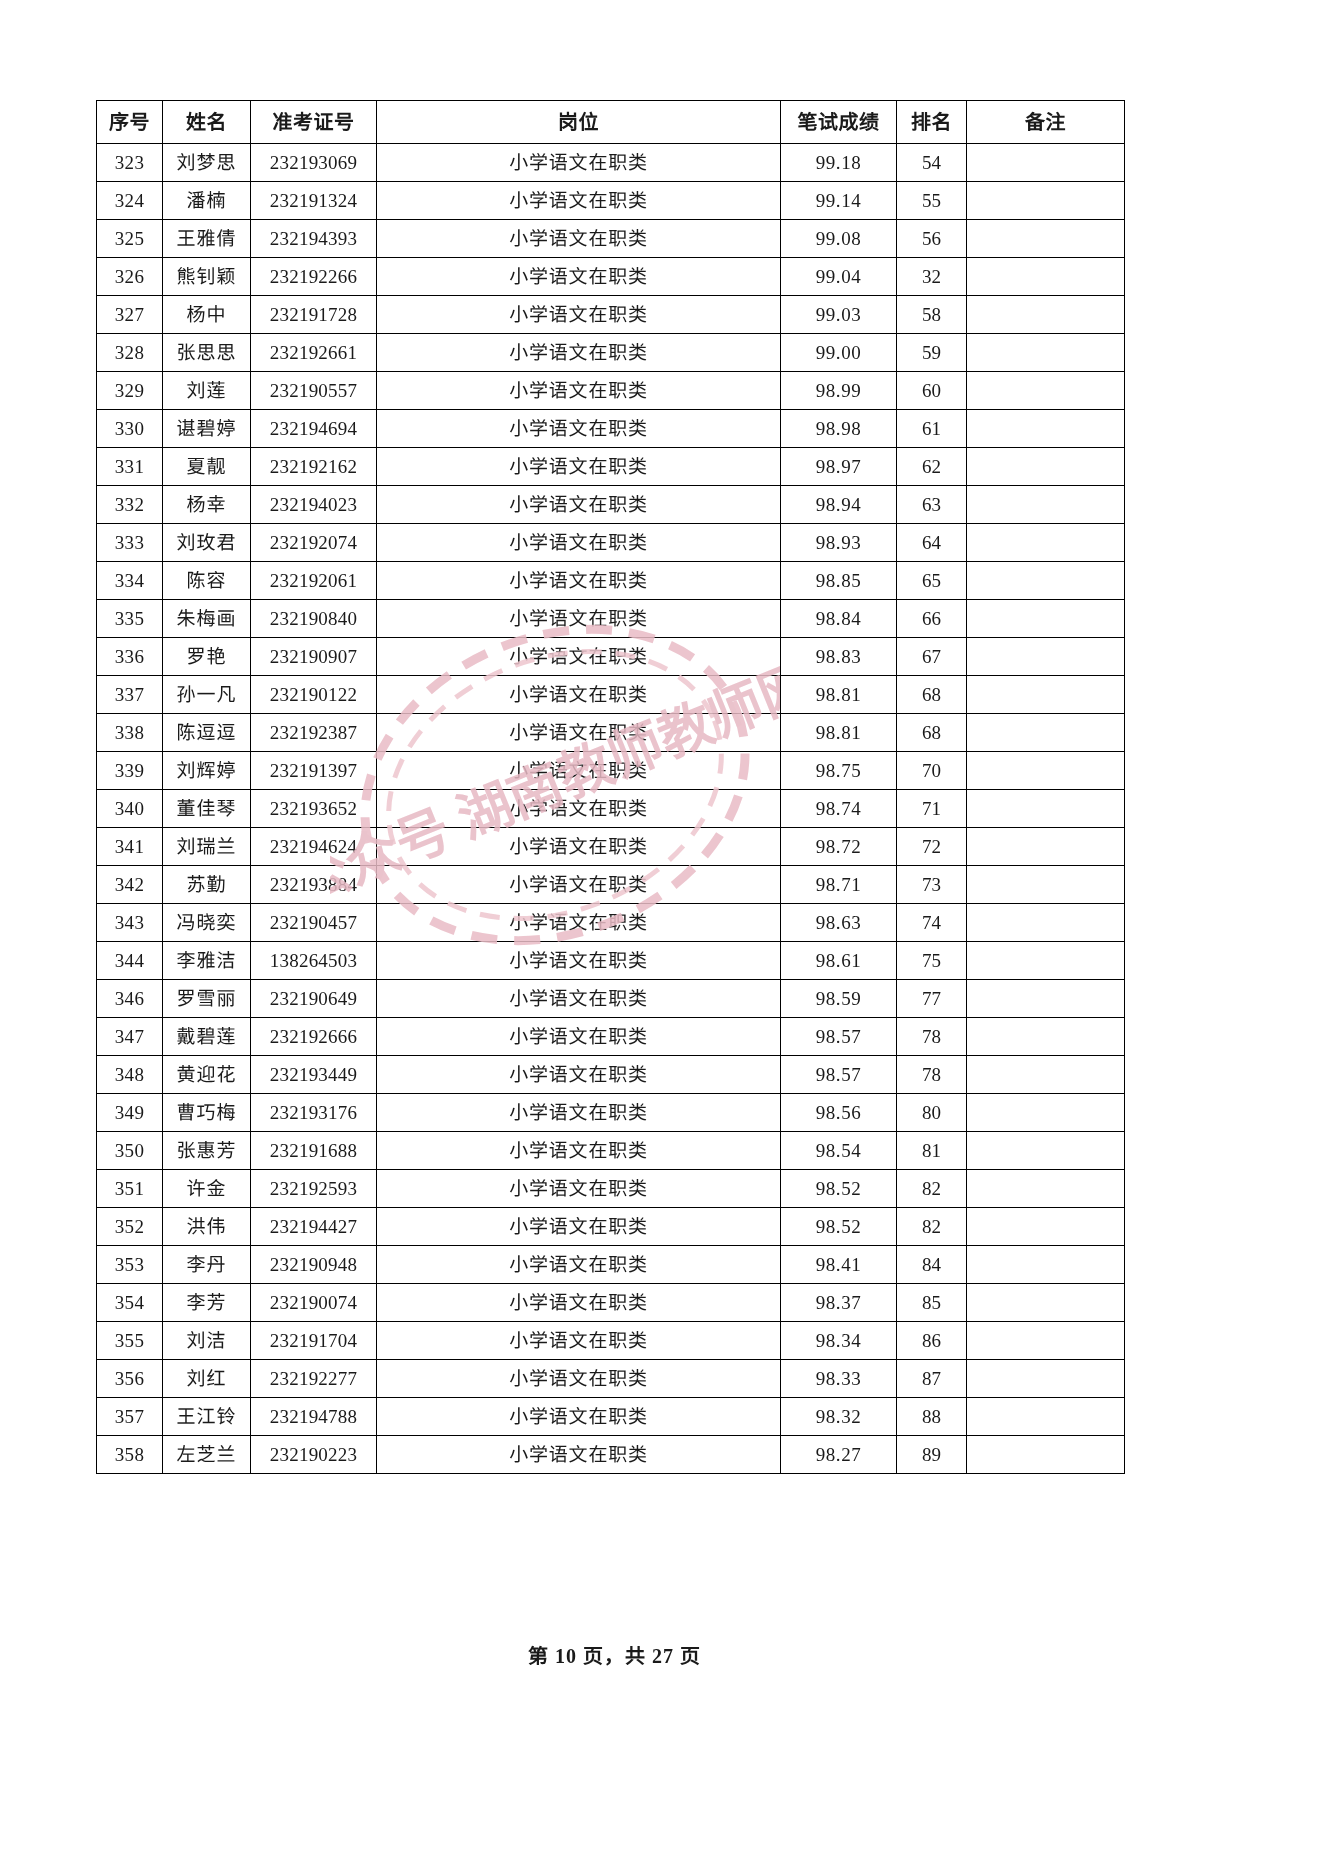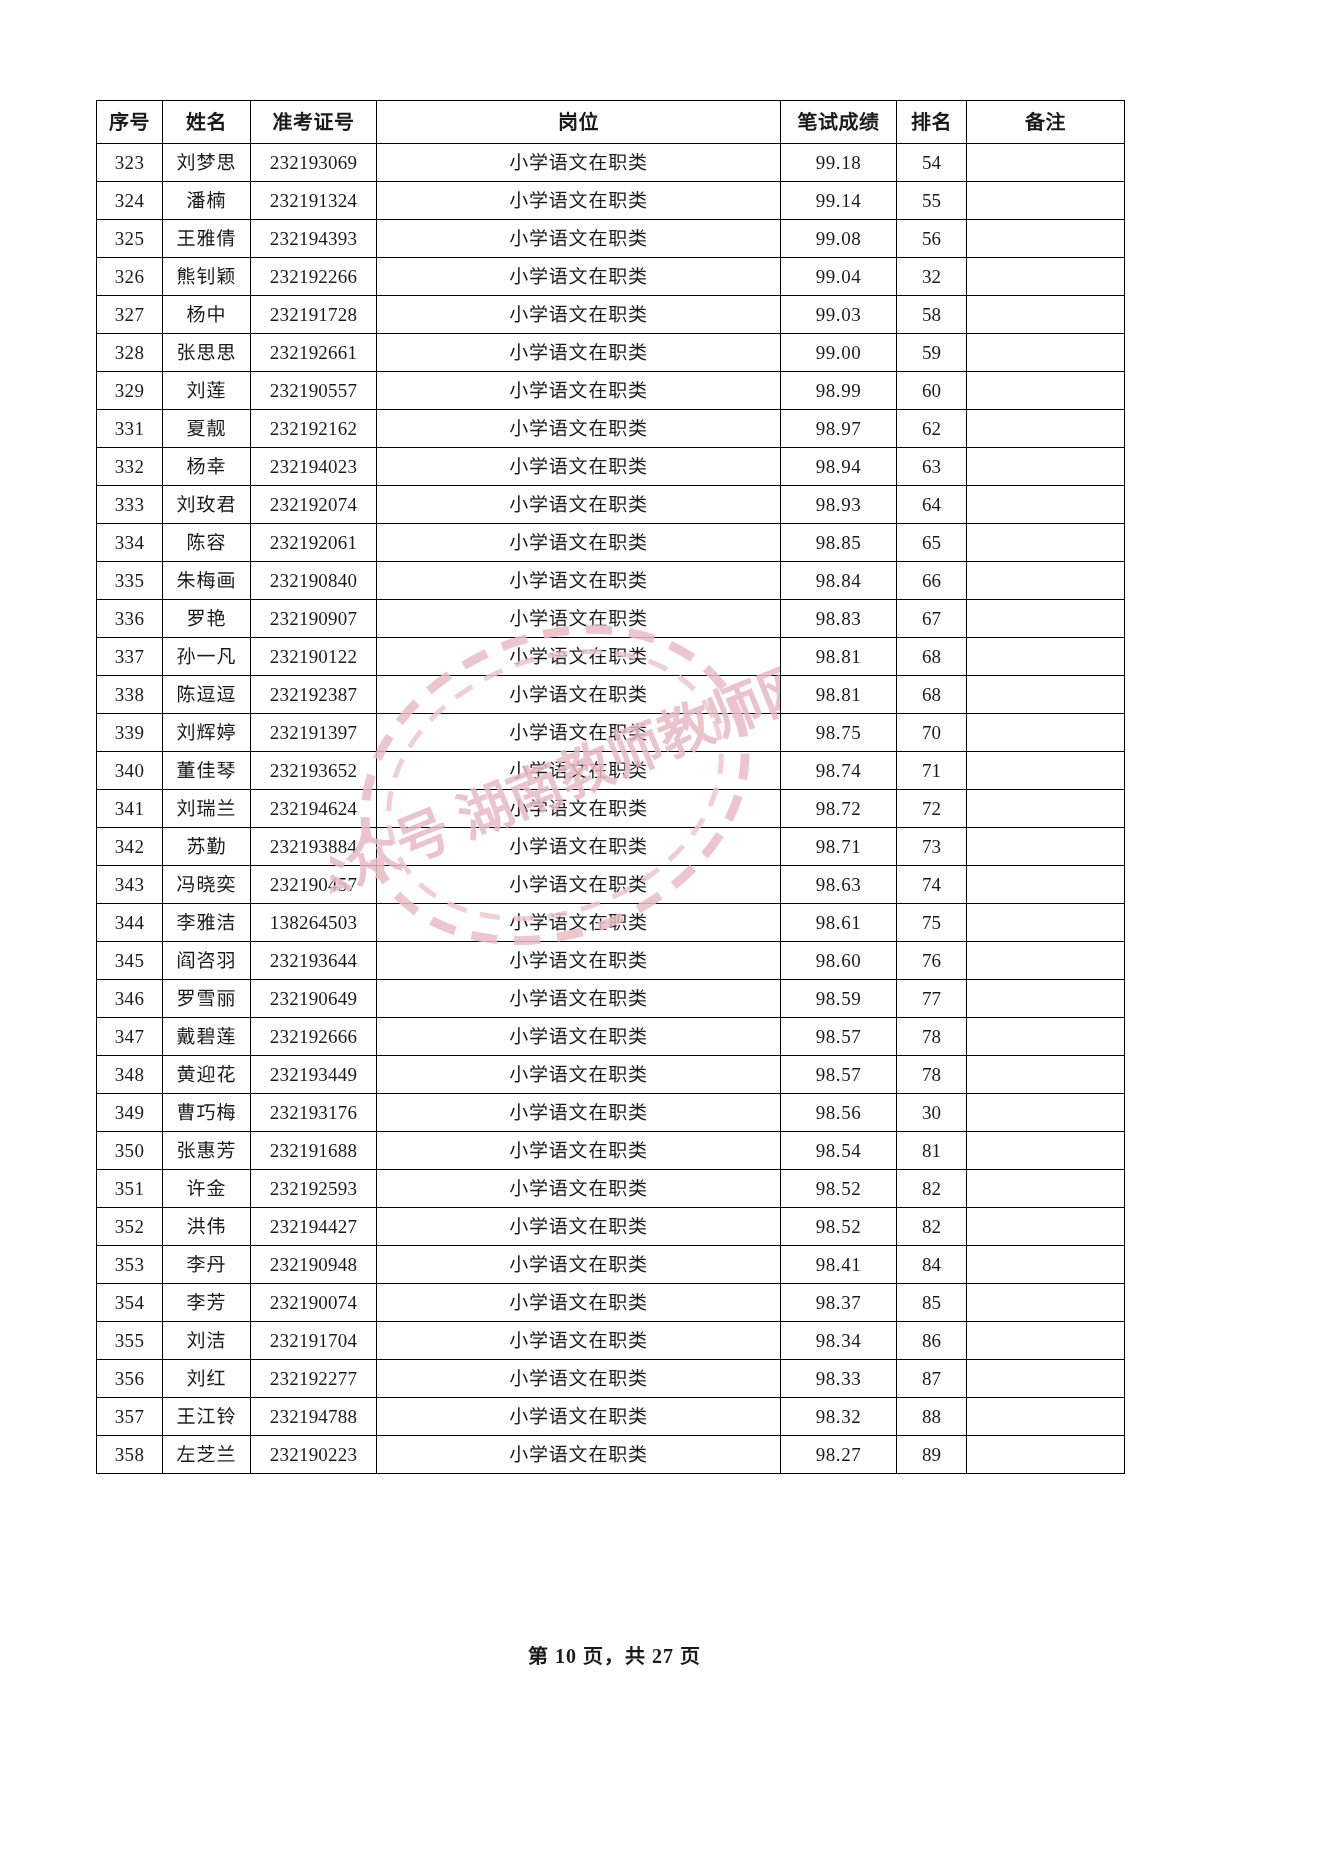--- a/index.html
+++ b/index.html
@@ -206,20 +206,29 @@
           <tr>
             <td class="cell-seq">329</td>
             <td class="cell-name">刘莲</td>
             <td class="cell-id">232190557</td>
             <td class="cell-post">小学语文在职类</td>
             <td class="cell-score">98.99</td>
             <td class="cell-rank">60</td>
             <td class="cell-remark"></td>
           </tr>
           <tr>
+            <td class="cell-seq">330</td>
+            <td class="cell-name">谌碧婷</td>
+            <td class="cell-id">232194694</td>
+            <td class="cell-post">小学语文在职类</td>
+            <td class="cell-score">98.98</td>
+            <td class="cell-rank">61</td>
+            <td class="cell-remark"></td>
+          </tr>
+          <tr>
             <td class="cell-seq">331</td>
             <td class="cell-name">夏靓</td>
             <td class="cell-id">232192162</td>
             <td class="cell-post">小学语文在职类</td>
             <td class="cell-score">98.97</td>
             <td class="cell-rank">62</td>
             <td class="cell-remark"></td>
           </tr>
           <tr>
             <td class="cell-seq">332</td>
@@ -332,29 +341,20 @@
           <tr>
             <td class="cell-seq">344</td>
             <td class="cell-name">李雅洁</td>
             <td class="cell-id">138264503</td>
             <td class="cell-post">小学语文在职类</td>
             <td class="cell-score">98.61</td>
             <td class="cell-rank">75</td>
             <td class="cell-remark"></td>
           </tr>
           <tr>
-            <td class="cell-seq">345</td>
-            <td class="cell-name">阎咨羽</td>
-            <td class="cell-id">232193644</td>
-            <td class="cell-post">小学语文在职类</td>
-            <td class="cell-score">98.60</td>
-            <td class="cell-rank">76</td>
-            <td class="cell-remark"></td>
-          </tr>
-          <tr>
             <td class="cell-seq">346</td>
             <td class="cell-name">罗雪丽</td>
             <td class="cell-id">232190649</td>
             <td class="cell-post">小学语文在职类</td>
             <td class="cell-score">98.59</td>
             <td class="cell-rank">77</td>
             <td class="cell-remark"></td>
           </tr>
           <tr>
             <td class="cell-seq">347</td>
@@ -373,21 +373,21 @@
             <td class="cell-score">98.57</td>
             <td class="cell-rank">78</td>
             <td class="cell-remark"></td>
           </tr>
           <tr>
             <td class="cell-seq">349</td>
             <td class="cell-name">曹巧梅</td>
             <td class="cell-id">232193176</td>
             <td class="cell-post">小学语文在职类</td>
             <td class="cell-score">98.56</td>
-            <td class="cell-rank">30</td>
+            <td class="cell-rank">80</td>
             <td class="cell-remark"></td>
           </tr>
           <tr>
             <td class="cell-seq">350</td>
             <td class="cell-name">张惠芳</td>
             <td class="cell-id">232191688</td>
             <td class="cell-post">小学语文在职类</td>
             <td class="cell-score">98.54</td>
             <td class="cell-rank">81</td>
             <td class="cell-remark"></td>

